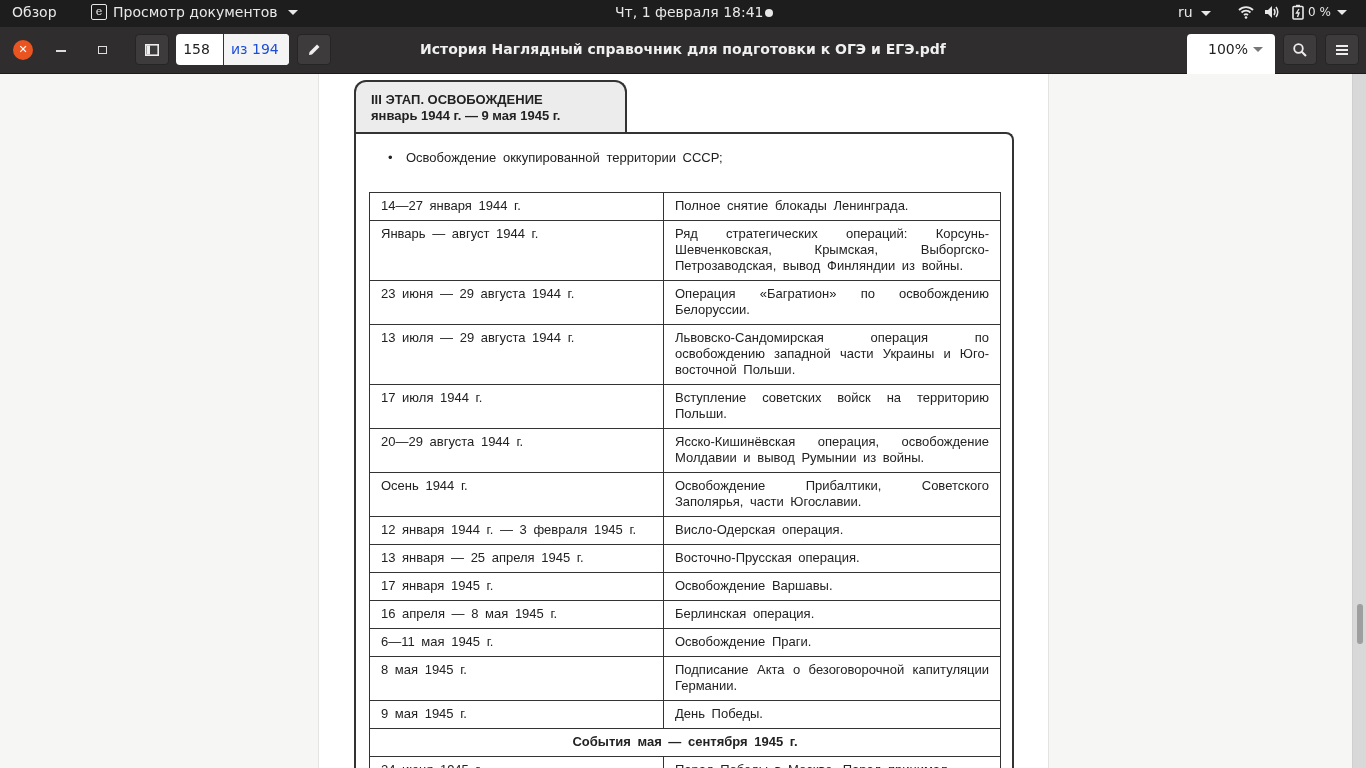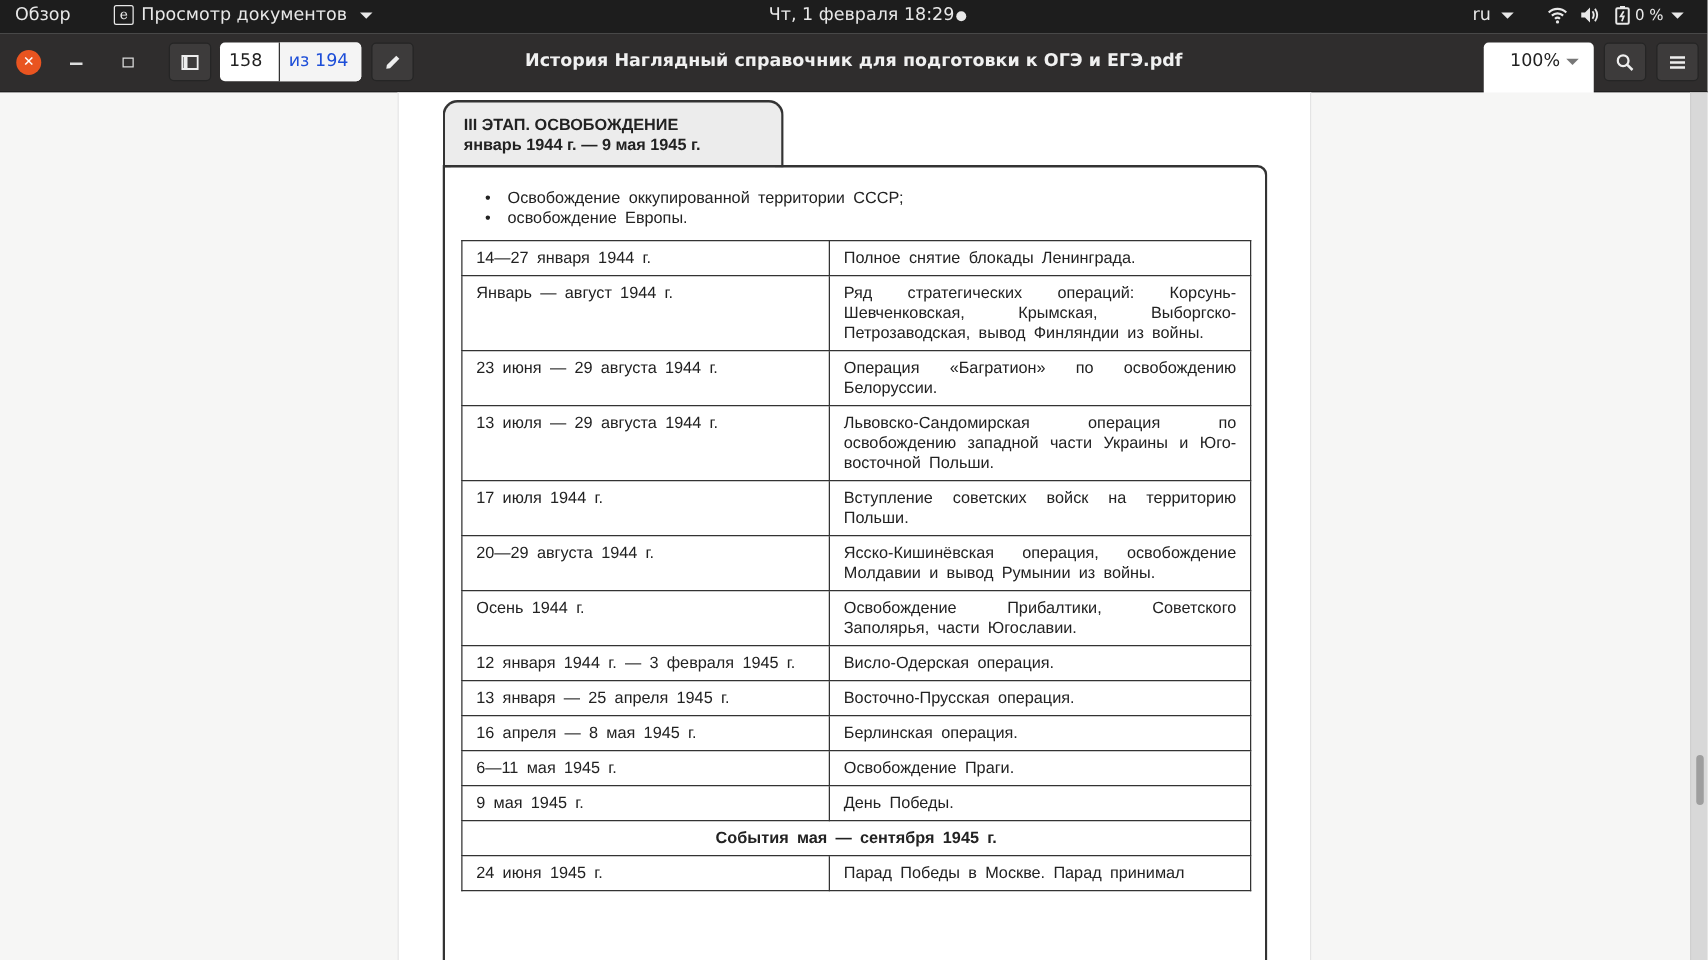--- a/index.html
+++ b/index.html
@@ -54,21 +54,21 @@
 </head>
 <body>
 
 <div class="top-panel">
   <span class="overview">Обзор</span>
   <div class="app-menu">
     <span class="app-icon">e</span>
     <span>Просмотр документов</span>
     <span class="caret"></span>
   </div>
-  <span class="clock">Чт, 1 февраля  18:29</span>
+  <span class="clock">Чт, 1 февраля  18:41</span>
   <span class="dot"></span>
   <div class="lang">
     <span>ru</span>
     <span class="caret"></span>
   </div>
   <div class="tray">
     <svg class="ic" viewBox="0 0 16 16">
       <path d="M1 6 A10 10 0 0 1 15 6" stroke="#e8e8e8" stroke-width="1.8" fill="none"></path>
       <path d="M3.5 8.5 A6.5 6.5 0 0 1 12.5 8.5" stroke="#e8e8e8" stroke-width="1.8" fill="none"></path>
       <path d="M6 11 A3 3 0 0 1 10 11" stroke="#e8e8e8" stroke-width="1.8" fill="none"></path>
@@ -138,21 +138,20 @@
 
 <div class="doc-area">
   <div class="page">
     <div class="stage-tab">
       <div>III ЭТАП. ОСВОБОЖДЕНИЕ</div>
       <div>январь 1944 г. — 9 мая 1945 г.</div>
     </div>
     <div class="frame"></div>
     <div class="bullets">
       <div>Освобождение оккупированной территории СССР;</div>
-      <div>освобождение Европы.</div>
     </div>
 
     <table class="events">
       <tbody id="events-body">
           <tr>
             <td class="d">14—27 января 1944 г.</td>
             <td class="e">Полное снятие блокады Ленинграда.</td>
           </tr>
           <tr>
             <td class="d">Январь — август 1944 г.</td>
@@ -180,28 +179,36 @@
           </tr>
           <tr>
             <td class="d">12 января 1944 г. — 3 февраля 1945 г.</td>
             <td class="e">Висло-Одерская операция.</td>
           </tr>
           <tr>
             <td class="d">13 января — 25 апреля 1945 г.</td>
             <td class="e">Восточно-Прусская операция.</td>
           </tr>
           <tr>
+            <td class="d">17 января 1945 г.</td>
+            <td class="e">Освобождение Варшавы.</td>
+          </tr>
+          <tr>
             <td class="d">16 апреля — 8 мая 1945 г.</td>
             <td class="e">Берлинская операция.</td>
           </tr>
           <tr>
             <td class="d">6—11 мая 1945 г.</td>
             <td class="e">Освобождение Праги.</td>
           </tr>
           <tr>
+            <td class="d">8 мая 1945 г.</td>
+            <td class="e">Подписание Акта о безоговорочной капитуляции Германии.</td>
+          </tr>
+          <tr>
             <td class="d">9 мая 1945 г.</td>
             <td class="e">День Победы.</td>
           </tr>
           <tr>
             <td colspan="2" class="sec">События мая — сентября 1945 г.</td>
           </tr>
           <tr>
             <td class="d">24 июня 1945 г.</td>
             <td class="e">Парад Победы в Москве. Парад принимал</td>
           </tr>

